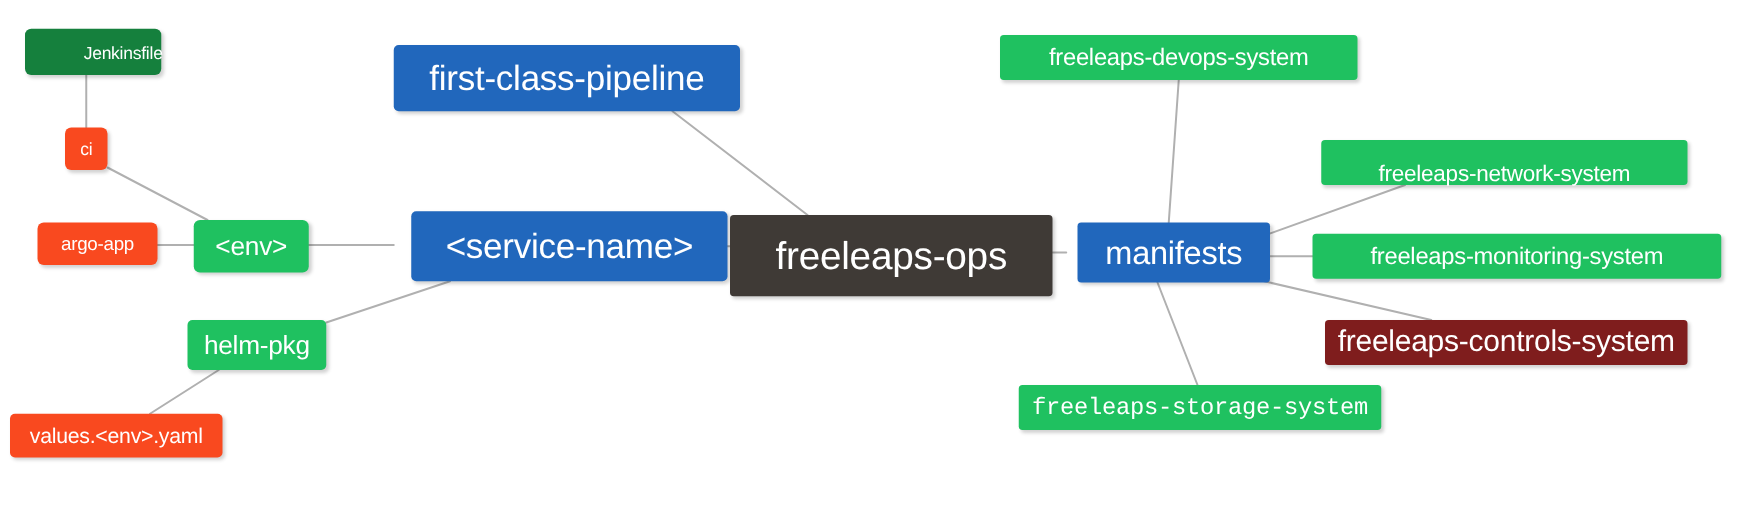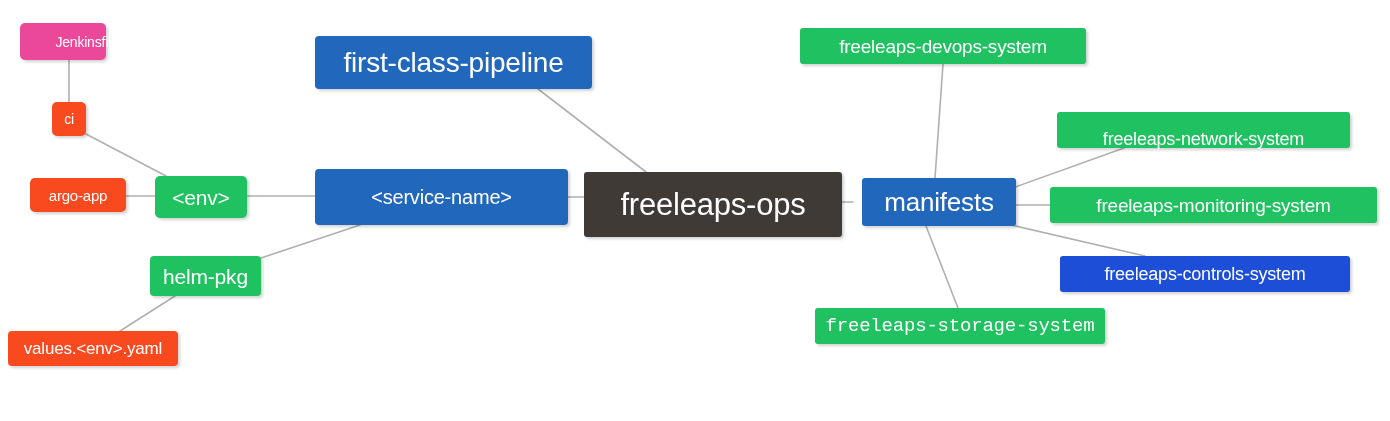--- a/index.html
+++ b/index.html
@@ -56,59 +56,59 @@
       <line x1="538" y1="89" x2="646" y2="172" stroke="#b0b0b0" stroke-width="1.6" stroke-linecap="round"></line>
       <line x1="568" y1="197" x2="584" y2="197" stroke="#b0b0b0" stroke-width="1.6" stroke-linecap="round"></line>
       <line x1="842" y1="202" x2="853" y2="202" stroke="#b0b0b0" stroke-width="1.6" stroke-linecap="round"></line>
       <line x1="935" y1="178" x2="943" y2="64" stroke="#b0b0b0" stroke-width="1.6" stroke-linecap="round"></line>
       <line x1="1007" y1="190" x2="1124" y2="148" stroke="#b0b0b0" stroke-width="1.6" stroke-linecap="round"></line>
       <line x1="1007" y1="205" x2="1050" y2="205" stroke="#b0b0b0" stroke-width="1.6" stroke-linecap="round"></line>
       <line x1="1007" y1="224" x2="1145" y2="256" stroke="#b0b0b0" stroke-width="1.6" stroke-linecap="round"></line>
       <line x1="926" y1="226" x2="958" y2="308" stroke="#b0b0b0" stroke-width="1.6" stroke-linecap="round"></line>
     </svg>
   <div id="nodes">
-      <div class="node" style="left: 20px; top: 23px; width: 86px; height: 37px; background: #ec4899; font-size: 14px; border-radius: 5px; padding-left: 48px;">
+      <div class="node" style="left: 20px; top: 23px; width: 109px; height: 37px; background: #15803d; font-size: 14px; border-radius: 5px; padding-left: 48px;">
         <span class="node-label">Jenkinsfile</span>
       </div>
       <div class="node" style="left: 52px; top: 102px; width: 34px; height: 34px; background: rgb(249, 73, 31); font-size: 14px; border-radius: 5px; text-align: center;">
         <span class="node-label">ci</span>
       </div>
       <div class="node" style="left: 30px; top: 178px; width: 96px; height: 34px; background: rgb(249, 73, 31); font-size: 15px; border-radius: 5px;">
         <span class="node-label">argo-app</span>
       </div>
       <div class="node" style="left: 155px; top: 176px; width: 92px; height: 42px; background: rgb(31, 193, 96); font-size: 21px; border-radius: 5px;">
         <span class="node-label">&lt;env&gt;</span>
       </div>
       <div class="node" style="left: 150px; top: 256px; width: 111px; height: 40px; background: rgb(31, 193, 96); font-size: 21px; border-radius: 4px;">
         <span class="node-label">helm-pkg</span>
       </div>
       <div class="node" style="left: 8px; top: 331px; width: 170px; height: 35px; background: rgb(249, 73, 31); font-size: 17px; border-radius: 4px;">
         <span class="node-label">values.&lt;env&gt;.yaml</span>
       </div>
-      <div class="node" style="left: 315px; top: 169px; width: 253px; height: 56px; background: rgb(33, 103, 188); font-size: 20px; border-radius: 4px;">
+      <div class="node" style="left: 329px; top: 169px; width: 253px; height: 56px; background: rgb(33, 103, 188); font-size: 28px; border-radius: 4px;">
         <span class="node-label">&lt;service-name&gt;</span>
       </div>
       <div class="node" style="left: 315px; top: 36px; width: 277px; height: 53px; background: rgb(33, 103, 188); font-size: 28px; border-radius: 4px;">
         <span class="node-label">first-class-pipeline</span>
       </div>
       <div class="node" style="left: 584px; top: 172px; width: 258px; height: 65px; background: rgb(63, 58, 54); font-size: 31px; border-radius: 3px;">
         <span class="node-label">freeleaps-ops</span>
       </div>
       <div class="node" style="left: 862px; top: 178px; width: 154px; height: 48px; background: rgb(33, 103, 188); font-size: 26px; border-radius: 3px;">
         <span class="node-label">manifests</span>
       </div>
       <div class="node" style="left: 800px; top: 28px; width: 286px; height: 36px; background: rgb(31, 193, 96); font-size: 19px; border-radius: 3px;">
         <span class="node-label">freeleaps-devops-system</span>
       </div>
       <div class="node" style="left: 1057px; top: 112px; width: 293px; height: 36px; background: rgb(31, 193, 96); font-size: 18px; border-radius: 3px; align-items: flex-end;">
         <span class="node-label">freeleaps-network-system</span>
       </div>
       <div class="node" style="left: 1050px; top: 187px; width: 327px; height: 36px; background: rgb(31, 193, 96); font-size: 19px; border-radius: 3px;">
         <span class="node-label">freeleaps-monitoring-system</span>
       </div>
-      <div class="node" style="left: 1060px; top: 256px; width: 290px; height: 36px; background: #1d4ed8; font-size: 18px; border-radius: 3px;">
+      <div class="node" style="left: 1060px; top: 256px; width: 290px; height: 36px; background: #7f1d1d; font-size: 24px; border-radius: 3px;">
         <span class="node-label">freeleaps-controls-system</span>
       </div>
       <div class="node" style="left: 815px; top: 308px; width: 290px; height: 36px; background: rgb(31, 193, 96); font-size: 19px; border-radius: 3px; font-family: Liberation Mono, monospace;">
         <span class="node-label">freeleaps-storage-system</span>
       </div>
     </div>
 </div>
 
 </body></html>

